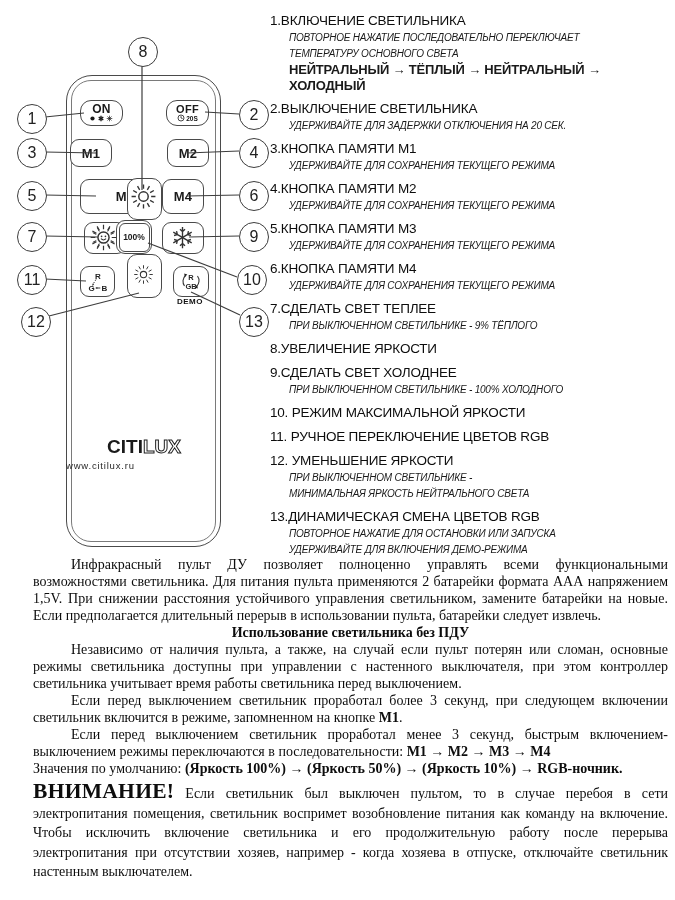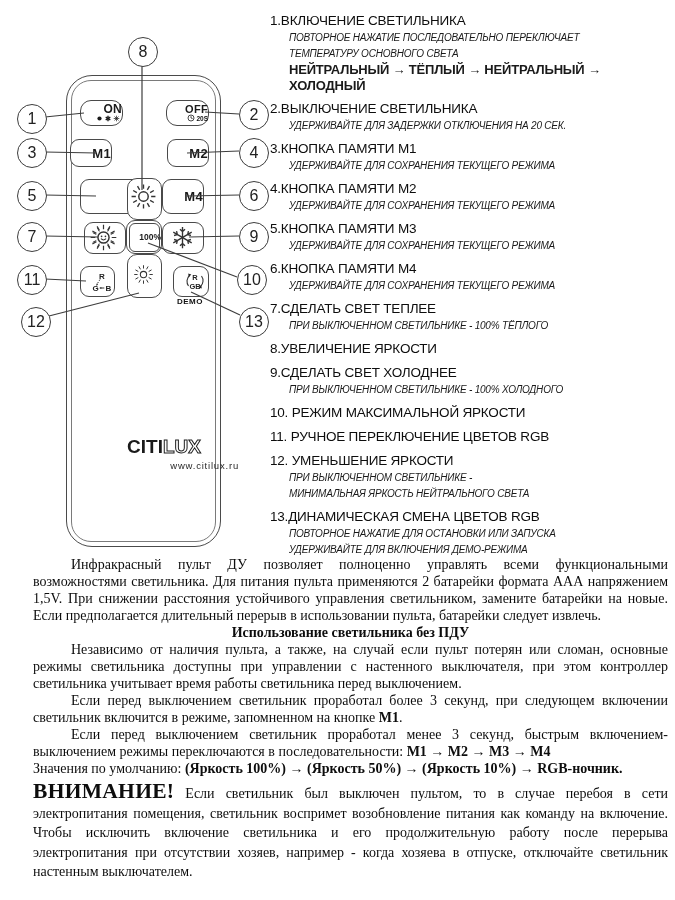--- a/index.html
+++ b/index.html
@@ -4,48 +4,48 @@
 <style>
   html,body{margin:0;padding:0;background:#e8e8e8;}
   #page{position:relative;width:675px;height:900px;background:#ffffff;overflow:hidden;
         font-family:"Liberation Sans",sans-serif;color:#111;}
   
   #diagram{position:absolute;left:0;top:0;width:272px;height:556px;}
   .remote-body{position:absolute;left:66px;top:75px;width:153px;height:470px;
        border:1.8px solid #4a4a4a;border-radius:26px;background:#fff;z-index:1;}
   .remote-body::before{content:"";position:absolute;inset:4px;border:1.2px solid #7a7a7a;border-radius:20px;}
   .btn{position:absolute;border:1.6px solid #4a4a4a;border-radius:9px;background:#fff;z-index:4;
-       display:flex;flex-direction:column;align-items:flex-end;justify-content:center;}
+       display:flex;flex-direction:column;align-items:center;justify-content:center;}
   .btn .lbl{font-weight:bold;font-size:13px;line-height:13px;letter-spacing:.3px;color:#1a1a1a;}
   .btn-on{left:80px;top:100px;width:41px;height:24px;border-radius:11px;}
   .btn-on .lbl{font-size:12px;line-height:11px;}
   .btn-off{left:166px;top:100px;width:41px;height:24px;border-radius:11px;}
   .btn-off .lbl{font-size:11px;line-height:10px;}
   .off-sub{display:flex;align-items:center;gap:1px;font-size:6.5px;font-weight:bold;line-height:7px;}
   .btn-m1{left:70px;top:139px;width:40px;height:26px;}
   .btn-m2{left:167px;top:139px;width:40px;height:26px;}
   .btn-m3{left:80px;top:179px;width:40px;height:33px;padding-left:24px;}
   .btn-m4{left:162px;top:179px;width:40px;height:33px;}
   .btn-up{left:127px;top:178px;width:33px;height:40px;border-radius:10px;}
   .btn-warm{left:84px;top:222px;width:40px;height:30px;}
   .btn-cold{left:162px;top:222px;width:40px;height:30px;}
   .btn-down{left:127px;top:254px;width:33px;height:42px;border-radius:10px;}
-  .btn-center{left:126px;top:220px;width:34px;height:32px;z-index:5;}
+  .btn-center{left:116px;top:220px;width:34px;height:32px;z-index:5;}
   .btn-center::before{content:"";position:absolute;inset:1.5px;border:1px solid #4a4a4a;border-radius:6px;}
   .btn-center .lbl{font-size:8.5px;line-height:9px;letter-spacing:0;}
   .btn-rgbm{left:80px;top:266px;width:33px;height:29px;}
   .btn-rgbd{left:173px;top:266px;width:34px;height:29px;}
   .demo-lbl{position:absolute;left:173px;top:297px;width:34px;text-align:center;
             font-size:8px;font-weight:bold;letter-spacing:.5px;z-index:4;}
   .callout{position:absolute;width:28px;height:28px;border:1.5px solid #3d3d3d;border-radius:50%;
            background:#fff;z-index:6;display:flex;align-items:center;justify-content:center;
            font-size:16px;color:#222;}
   #callout-lines{position:absolute;left:0;top:0;z-index:5;}
   #callout-lines line{stroke:#3d3d3d;stroke-width:1.2;}
-  .logo-wrap{position:absolute;left:66px;top:436px;width:153px;text-align:right;z-index:2;padding-left:20px;}
+  .logo-wrap{position:absolute;left:66px;top:436px;width:153px;text-align:left;z-index:2;}
   .logo-svg text{font-family:"Liberation Sans",sans-serif;font-weight:bold;font-size:19px;}
   .logo-url{font-size:9.5px;letter-spacing:.8px;color:#2a2a2a;margin-top:-2px;}
   .icon{position:absolute;z-index:5;}
   .ic{stroke:#333;fill:none;}
   
   #instructions{position:absolute;left:270px;top:12px;width:402px;}
   .inst-item{margin-bottom:6px;}
   .inst-heading{font-weight:normal;font-size:13.5px;line-height:18px;letter-spacing:-.2px;color:#0d0d0d;}
   .inst-sub{font-size:10px;font-style:italic;line-height:16px;padding-left:19px;letter-spacing:-.2px;color:#1a1a1a;}
   .inst-sub.bold{font-style:normal;font-weight:bold;font-size:13px;}
@@ -233,21 +233,21 @@
       <div class="inst-item">
         <div class="inst-heading">5.КНОПКА ПАМЯТИ М3</div>
         <div class="inst-sub">УДЕРЖИВАЙТЕ ДЛЯ СОХРАНЕНИЯ ТЕКУЩЕГО РЕЖИМА</div>
       </div>
       <div class="inst-item">
         <div class="inst-heading">6.КНОПКА ПАМЯТИ М4</div>
         <div class="inst-sub">УДЕРЖИВАЙТЕ ДЛЯ СОХРАНЕНИЯ ТЕКУЩЕГО РЕЖИМА</div>
       </div>
       <div class="inst-item">
         <div class="inst-heading">7.СДЕЛАТЬ СВЕТ ТЕПЛЕЕ</div>
-        <div class="inst-sub">ПРИ ВЫКЛЮЧЕННОМ СВЕТИЛЬНИКЕ - 100% ТЁПЛОГО</div>
+        <div class="inst-sub">ПРИ ВЫКЛЮЧЕННОМ СВЕТИЛЬНИКЕ - 9% ТЁПЛОГО</div>
       </div>
       <div class="inst-item">
         <div class="inst-heading">8.УВЕЛИЧЕНИЕ ЯРКОСТИ</div>
       </div>
       <div class="inst-item">
         <div class="inst-heading">9.СДЕЛАТЬ СВЕТ ХОЛОДНЕЕ</div>
         <div class="inst-sub">ПРИ ВЫКЛЮЧЕННОМ СВЕТИЛЬНИКЕ -  100% ХОЛОДНОГО</div>
       </div>
       <div class="inst-item">
         <div class="inst-heading">10. РЕЖИМ МАКСИМАЛЬНОЙ ЯРКОСТИ</div>

